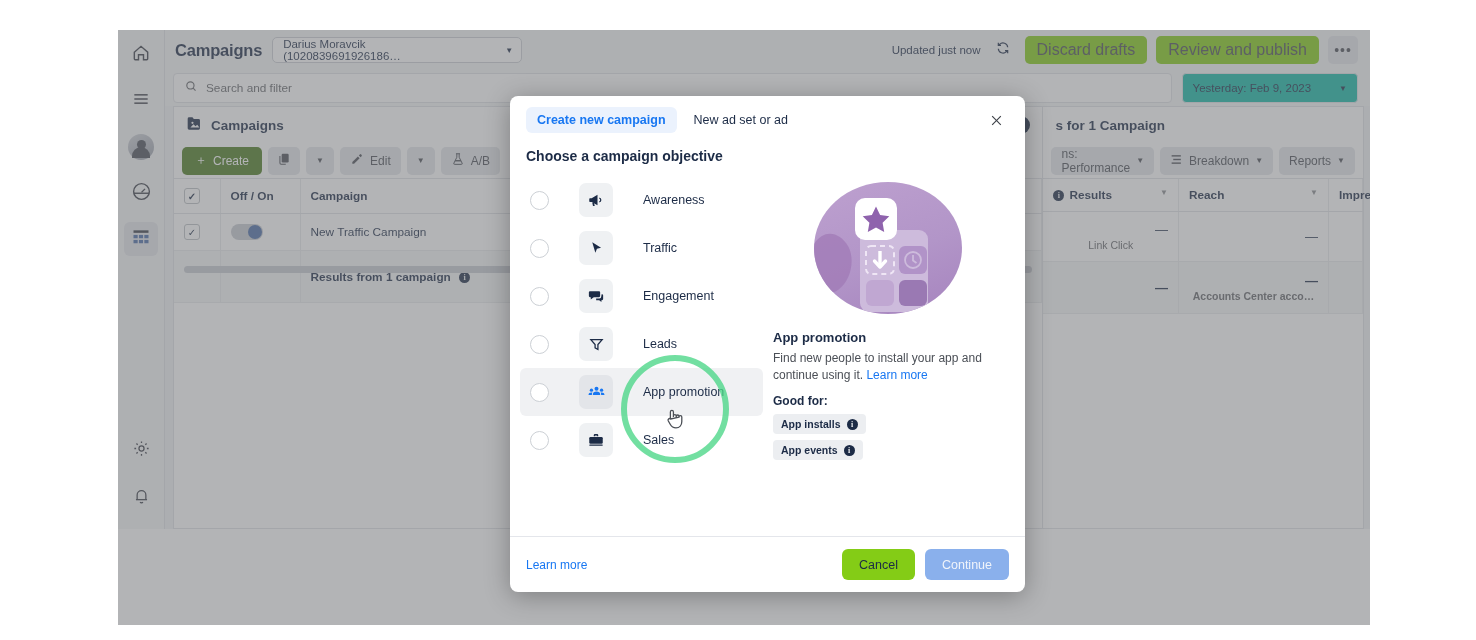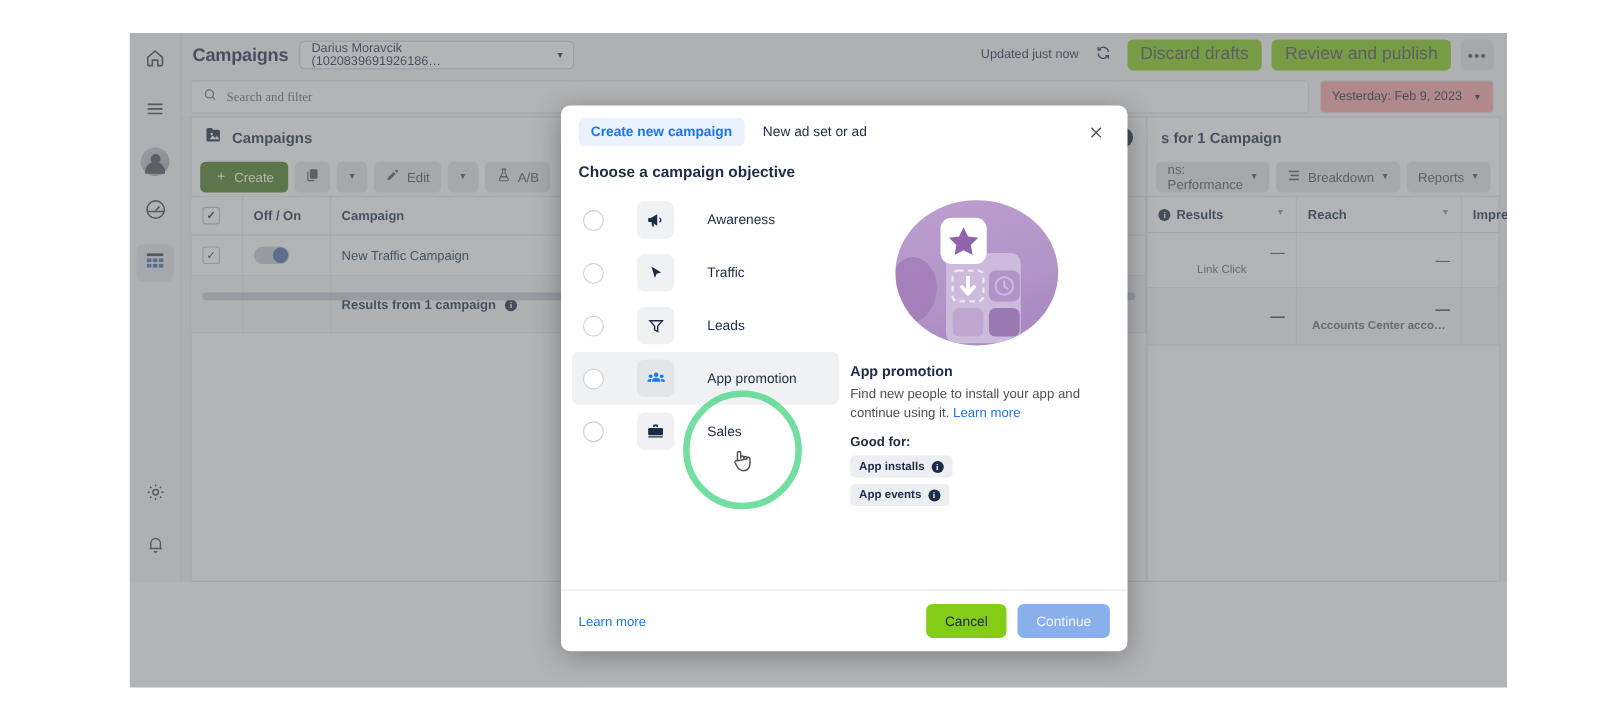--- a/index.html
+++ b/index.html
@@ -66,24 +66,24 @@
   }
   .dots-btn { width:30px;height:28px;border-radius:5px;background:#e4e6eb;color:#4b4f56;
      display:flex;align-items:center;justify-content:center;font-size:14px;letter-spacing:1px;}
 
   
   .searchbar {
     height:30px; margin:0 10px 0 8px; display:flex; align-items:center; gap:8px;
     background:#fff; border:1px solid #dfe1e5; border-radius:4px; padding:0 10px;
   }
   .searchrow { height:36px; display:flex; align-items:center; background:#f5f6f7; }
-  .searchrow .grow { flex:1;font-family:Liberation Serif, serif; }
+  .searchrow .grow { flex:1; }
   .daterange {
-    height:30px; display:flex;align-items:center; gap:10px; padding:0 10px;
-    background:#fca5a5; border:1px solid #dfe1e5; border-radius:4px; margin-right:12px;
+    height:30px; display:flex;align-items:center; gap:28px; padding:0 10px;
+    background:#14b8a6; border:1px solid #dfe1e5; border-radius:4px; margin-right:12px;
     font-size:11.5px; color:#1c2b46;
   }
   .search-ph { font-size:11.8px; color:#65676b; }
 
   
   .content { position:absolute; left:8px; right:6px; top:76px; bottom:0; display:flex; }
   .panel { background:#fff; border:1px solid #dfe1e5; }
   .panel-left { width:880px; }
   .panel-right { flex:1; border-left:none; }
 
@@ -526,20 +526,30 @@
         <div class="obj-row">
           <div class="radio"></div>
           <div class="obj-icon">
             <svg width="17" height="17" viewBox="0 0 24 24" fill="#1c2b46">
                 <path d="M6 3.2 18.4 11 12.6 12.4 10.4 18z"></path>
               </svg>
           </div>
           <div class="obj-label">Traffic</div>
         </div>
 
+        <div class="obj-row">
+          <div class="radio"></div>
+          <div class="obj-icon">
+            <svg width="18" height="18" viewBox="0 0 24 24" fill="#1c2b46">
+                <path d="M4 5.5h12a1.5 1.5 0 0 1 1.5 1.5v5a1.5 1.5 0 0 1-1.5 1.5H9l-4 3v-3H4a1.5 1.5 0 0 1-1.5-1.5V7A1.5 1.5 0 0 1 4 5.5z"></path>
+                <path d="M19.5 9.5h.5A1.5 1.5 0 0 1 21.5 11v5a1.5 1.5 0 0 1-1.5 1.5h-.8V20l-3-2.5h-4v-2.2h4.3a2.5 2.5 0 0 0 2.5-2.5z"></path>
+              </svg>
+          </div>
+          <div class="obj-label">Engagement</div>
+        </div>
 
         <div class="obj-row">
           <div class="radio"></div>
           <div class="obj-icon">
             <svg width="17" height="17" viewBox="0 0 24 24" fill="none" stroke="#1c2b46" stroke-width="1.8">
                 <path d="M4 5h16l-6 7v7l-4-2.2V12z"></path>
               </svg>
           </div>
           <div class="obj-label">Leads</div>
         </div>

